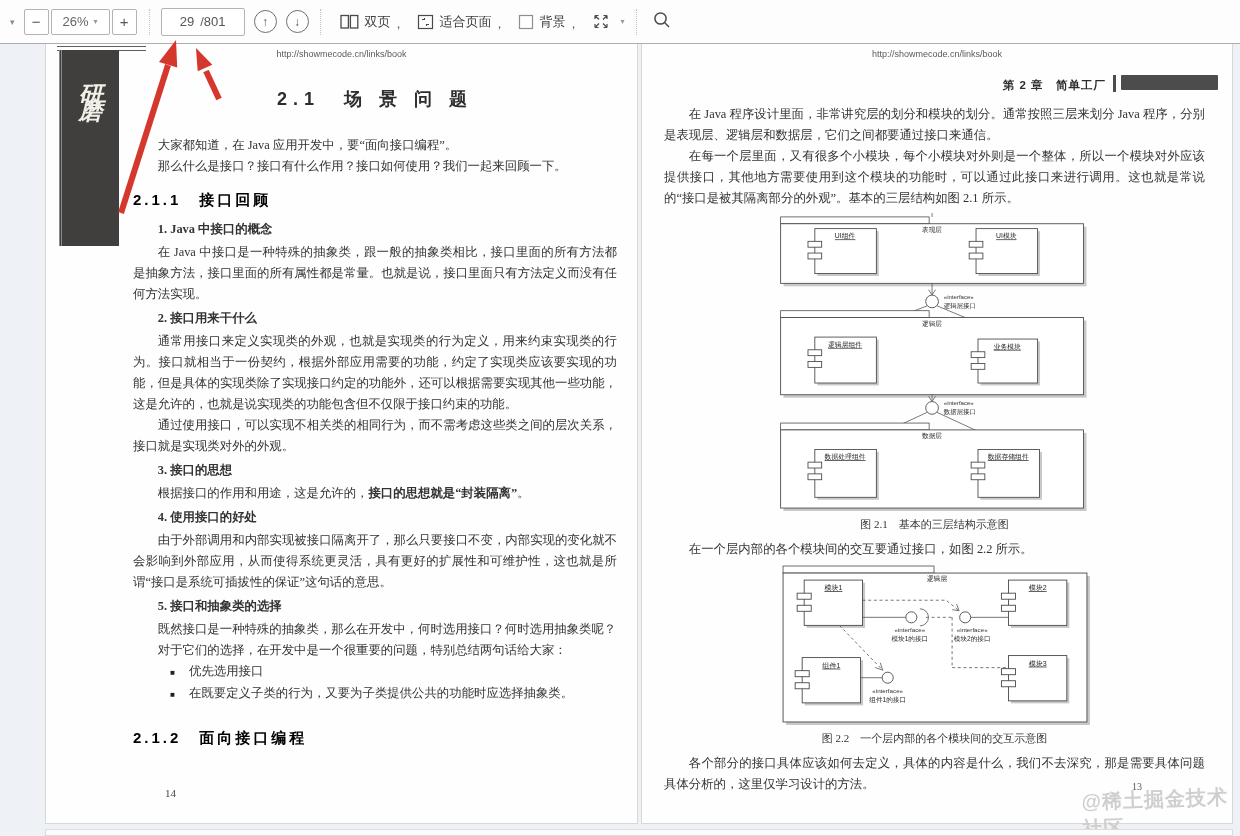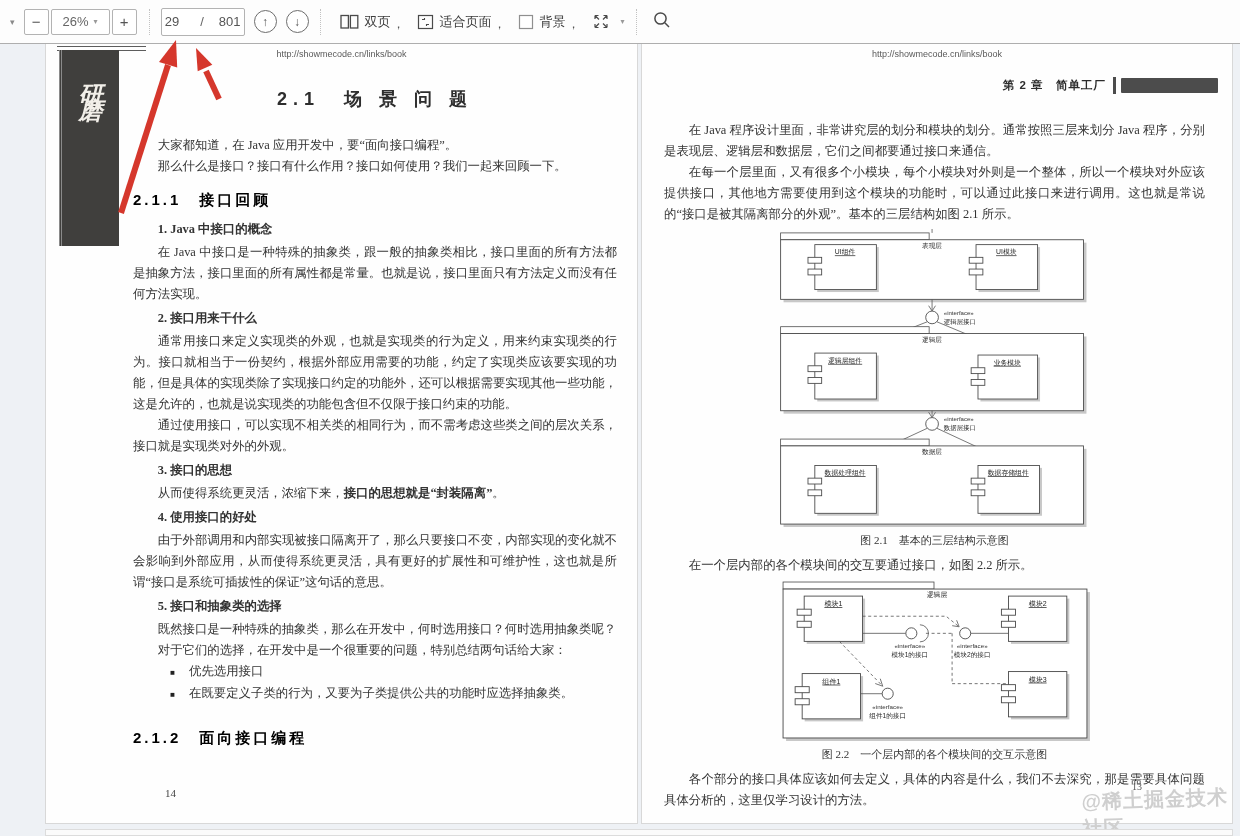--- a/index.html
+++ b/index.html
@@ -11,21 +11,21 @@
            border-bottom:1px solid #aeaeae;display:flex;align-items:center;box-sizing:border-box;
            color:#444;font-size:13px;}
   .tb-caret{color:#8a8a8a;font-size:9px;margin:0 8px 0 10px;cursor:pointer;}
   .tb-btn{width:25px;height:26px;border:1px solid #b3b3b3;background:#fff;border-radius:2px;
           font-size:15px;color:#555;line-height:22px;text-align:center;padding:0;margin:0 1px;cursor:pointer;}
   .tb-zoom{height:24px;border:1px solid #b3b3b3;border-radius:2px;background:#fff;display:flex;
            align-items:center;padding:0 11px;margin:0 1px;color:#666;cursor:pointer;}
   .mini-caret{font-size:8px;color:#999;margin-left:5px;}
   .tb-sep{height:26px;border-left:1px dotted #c2c2c2;margin:0 11px;}
   .tb-pagebox{width:82px;height:26px;border:1px solid #b3b3b3;border-radius:2px;background:#fff;
-              display:flex;align-items:center;justify-content:center;gap:15px;color:#555;cursor:text;}
+              display:flex;align-items:center;justify-content:center;gap:0;color:#555;cursor:text;}
   .pg-div{margin-left:6px;color:#666;}
   .tb-circle{width:23px;height:23px;border:1.4px solid #6d6d6d;border-radius:50%;background:#fff;
              color:#555;font-size:12px;line-height:20px;text-align:center;padding:0;margin-left:9px;cursor:pointer;}
   .tb-item{display:flex;align-items:center;gap:6px;margin-left:8px;cursor:pointer;color:#3e3e3e;}
   .tb-comma{color:#555;margin:6px 4px 0 2px;font-size:12px;}
   .tb-icon{display:block;}
   .tb-search{margin-left:4px;cursor:pointer;}
 
   
   .viewer{position:absolute;top:44px;left:0;width:1028px;height:792px;background:#eef1f5;}
@@ -55,21 +55,21 @@
          letter-spacing:3px;margin:12px 0 9px;}
   .subhead{font-weight:bold;text-indent:2em;margin:3px 0 2px;}
   .bullet-line{display:flex;align-items:baseline;margin-left:3em;}
   .bullet-sq{font-size:8px;margin-right:14px;color:#222;}
   .pageno-left{position:absolute;left:119px;bottom:24px;font-size:11px;color:#444;
                font-family:"Liberation Serif",serif;}
 
   
   .rp-body{margin:0 27px 0 22px;font-family:"Liberation Serif","DejaVu Serif",serif;
            color:#333;font-size:12.4px;line-height:21px;}
-  .chapter-row{display:flex;align-items:center;justify-content:flex-end;margin:16px 0 24px;}
+  .chapter-row{display:flex;justify-content:flex-end;margin:16px 0 8px;}
   .chapter-text{font-family:"Liberation Sans",sans-serif;font-weight:bold;font-size:11.5px;color:#2c2c2c;
                 letter-spacing:1px;}
   .chapter-bar-small{width:3px;height:17px;background:#4c4c4c;margin:0 5px 0 7px;}
   .chapter-bar{width:97px;height:15px;background:#4c4c4c;border-radius:1px;margin-right:-13px;}
   .rp-body p{margin:0;text-indent:2em;text-align:justify;}
   .fig{display:block;margin:4px auto 0;}
   .fig-caption{text-align:center;font-size:11px;color:#333;margin:3px 0 4px;text-indent:0 !important;}
   .pageno-right{position:absolute;left:490px;top:737px;font-size:10px;color:#555;
                 font-family:"Liberation Serif",serif;}
   .watermark{position:absolute;left:440px;top:742px;font-size:20px;font-weight:bold;color:#cfcfcf;
@@ -190,21 +190,21 @@
 
         <div class="subhead">1. Java 中接口的概念</div>
         <p>在 Java 中接口是一种特殊的抽象类，跟一般的抽象类相比，接口里面的所有方法都是抽象方法，接口里面的所有属性都是常量。也就是说，接口里面只有方法定义而没有任何方法实现。</p>
 
         <div class="subhead">2. 接口用来干什么</div>
         <p>通常用接口来定义实现类的外观，也就是实现类的行为定义，用来约束实现类的行为。接口就相当于一份契约，根据外部应用需要的功能，约定了实现类应该要实现的功能，但是具体的实现类除了实现接口约定的功能外，还可以根据需要实现其他一些功能，这是允许的，也就是说实现类的功能包含但不仅限于接口约束的功能。</p>
         <p>通过使用接口，可以实现不相关类的相同行为，而不需考虑这些类之间的层次关系，接口就是实现类对外的外观。</p>
 
         <div class="subhead">3. 接口的思想</div>
         <p>
-          <span>从而使得系统更灵活，浓缩下来，</span><b>接口的思想就是“封装隔离”</b><span>。</span>
+          <span>根据接口的作用和用途，这是允许的，</span><b>接口的思想就是“封装隔离”</b><span>。</span>
         </p>
 
         <div class="subhead">4. 使用接口的好处</div>
         <p>由于外部调用和内部实现被接口隔离开了，那么只要接口不变，内部实现的变化就不会影响到外部应用，从而使得系统更灵活，具有更好的扩展性和可维护性，这也就是所谓“接口是系统可插拔性的保证”这句话的意思。</p>
 
         <div class="subhead">5. 接口和抽象类的选择</div>
         <p>既然接口是一种特殊的抽象类，那么在开发中，何时选用接口？何时选用抽象类呢？</p>
         <p>对于它们的选择，在开发中是一个很重要的问题，特别总结两句话给大家：</p>
         <div class="bullet-line">
           <span class="bullet-sq">■</span>

